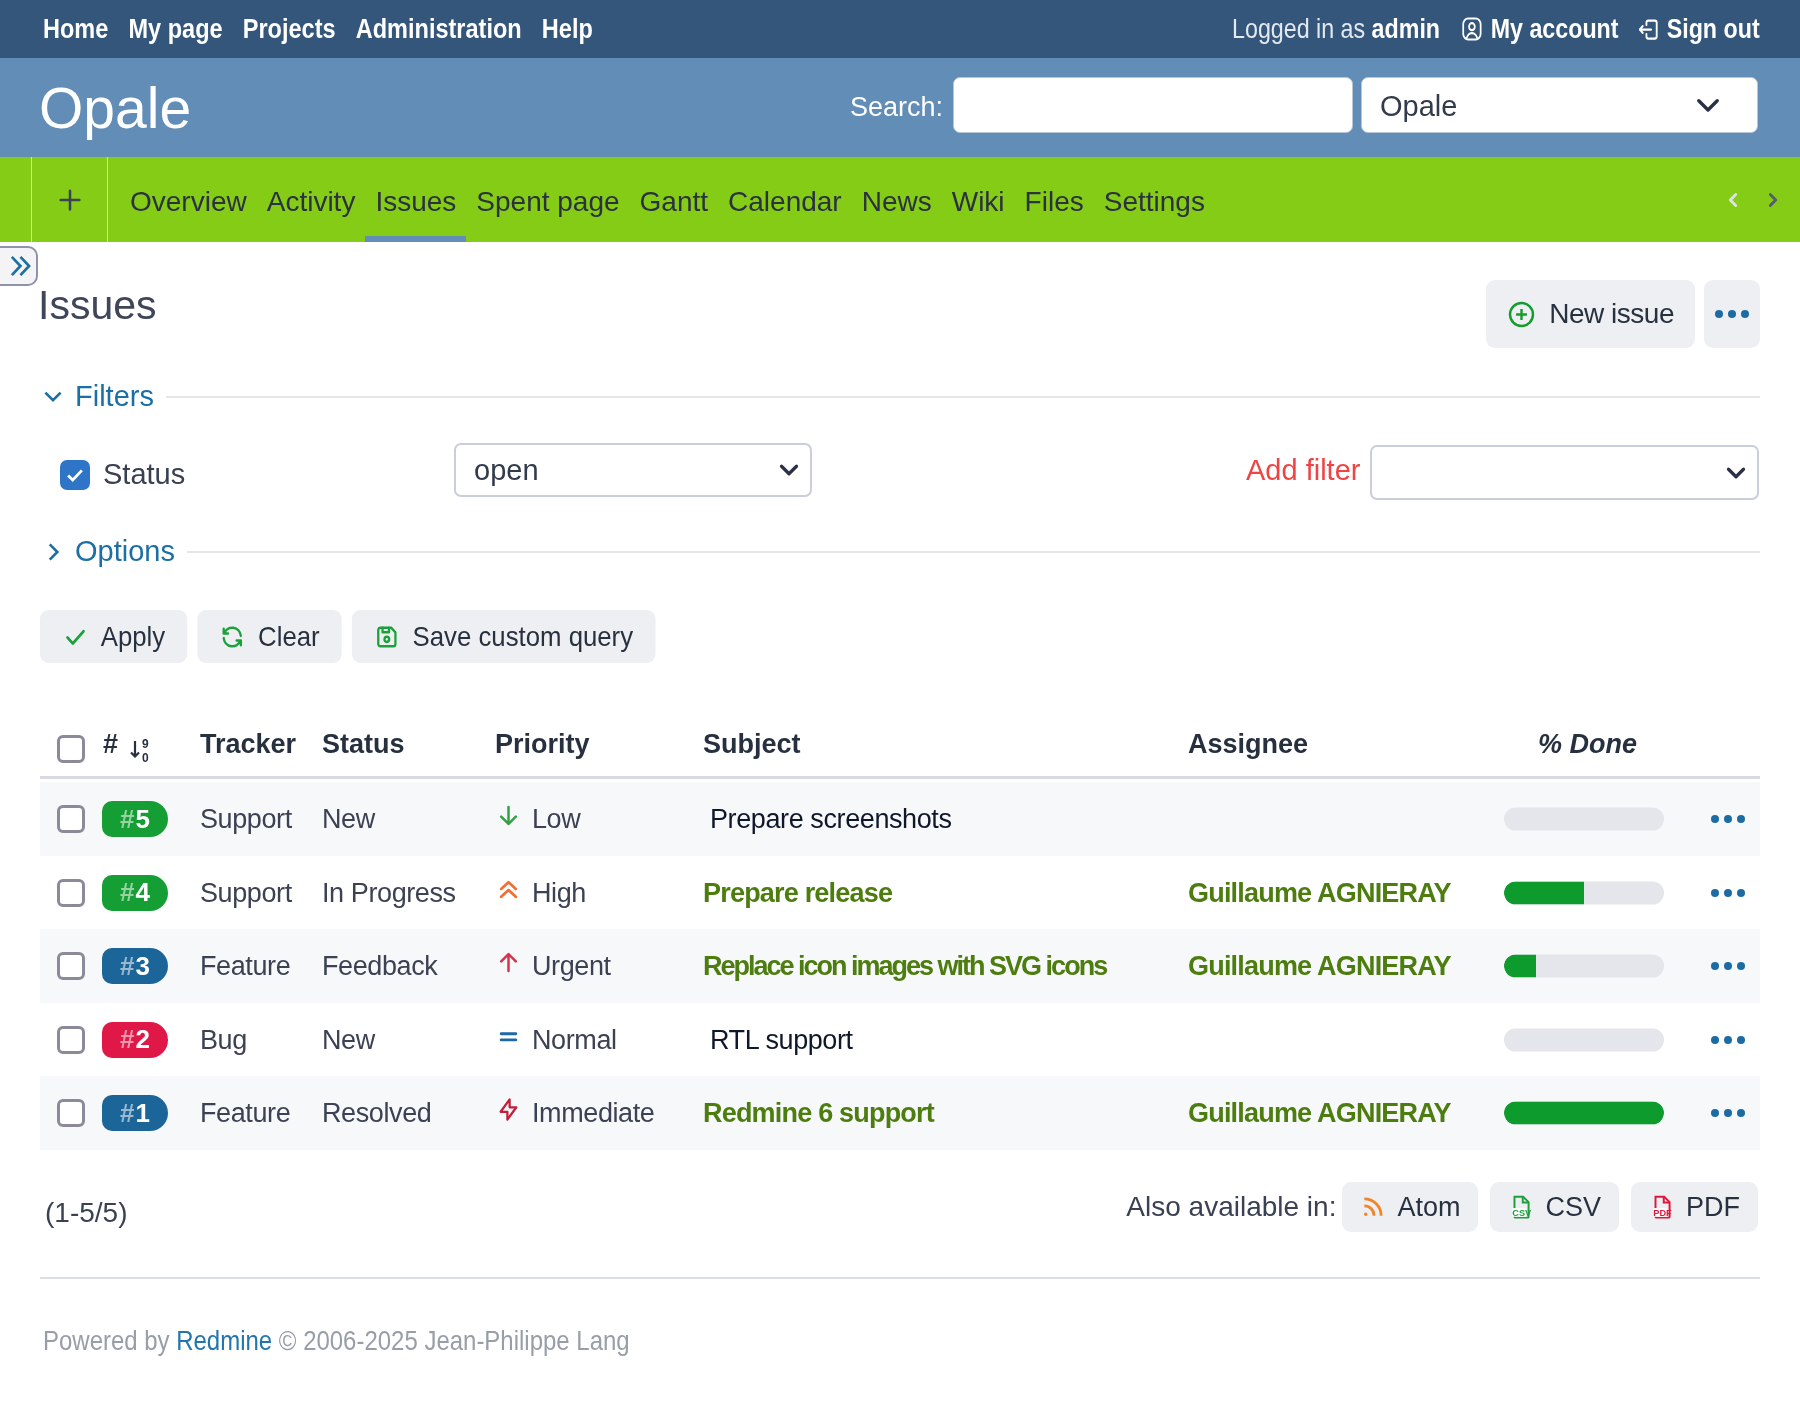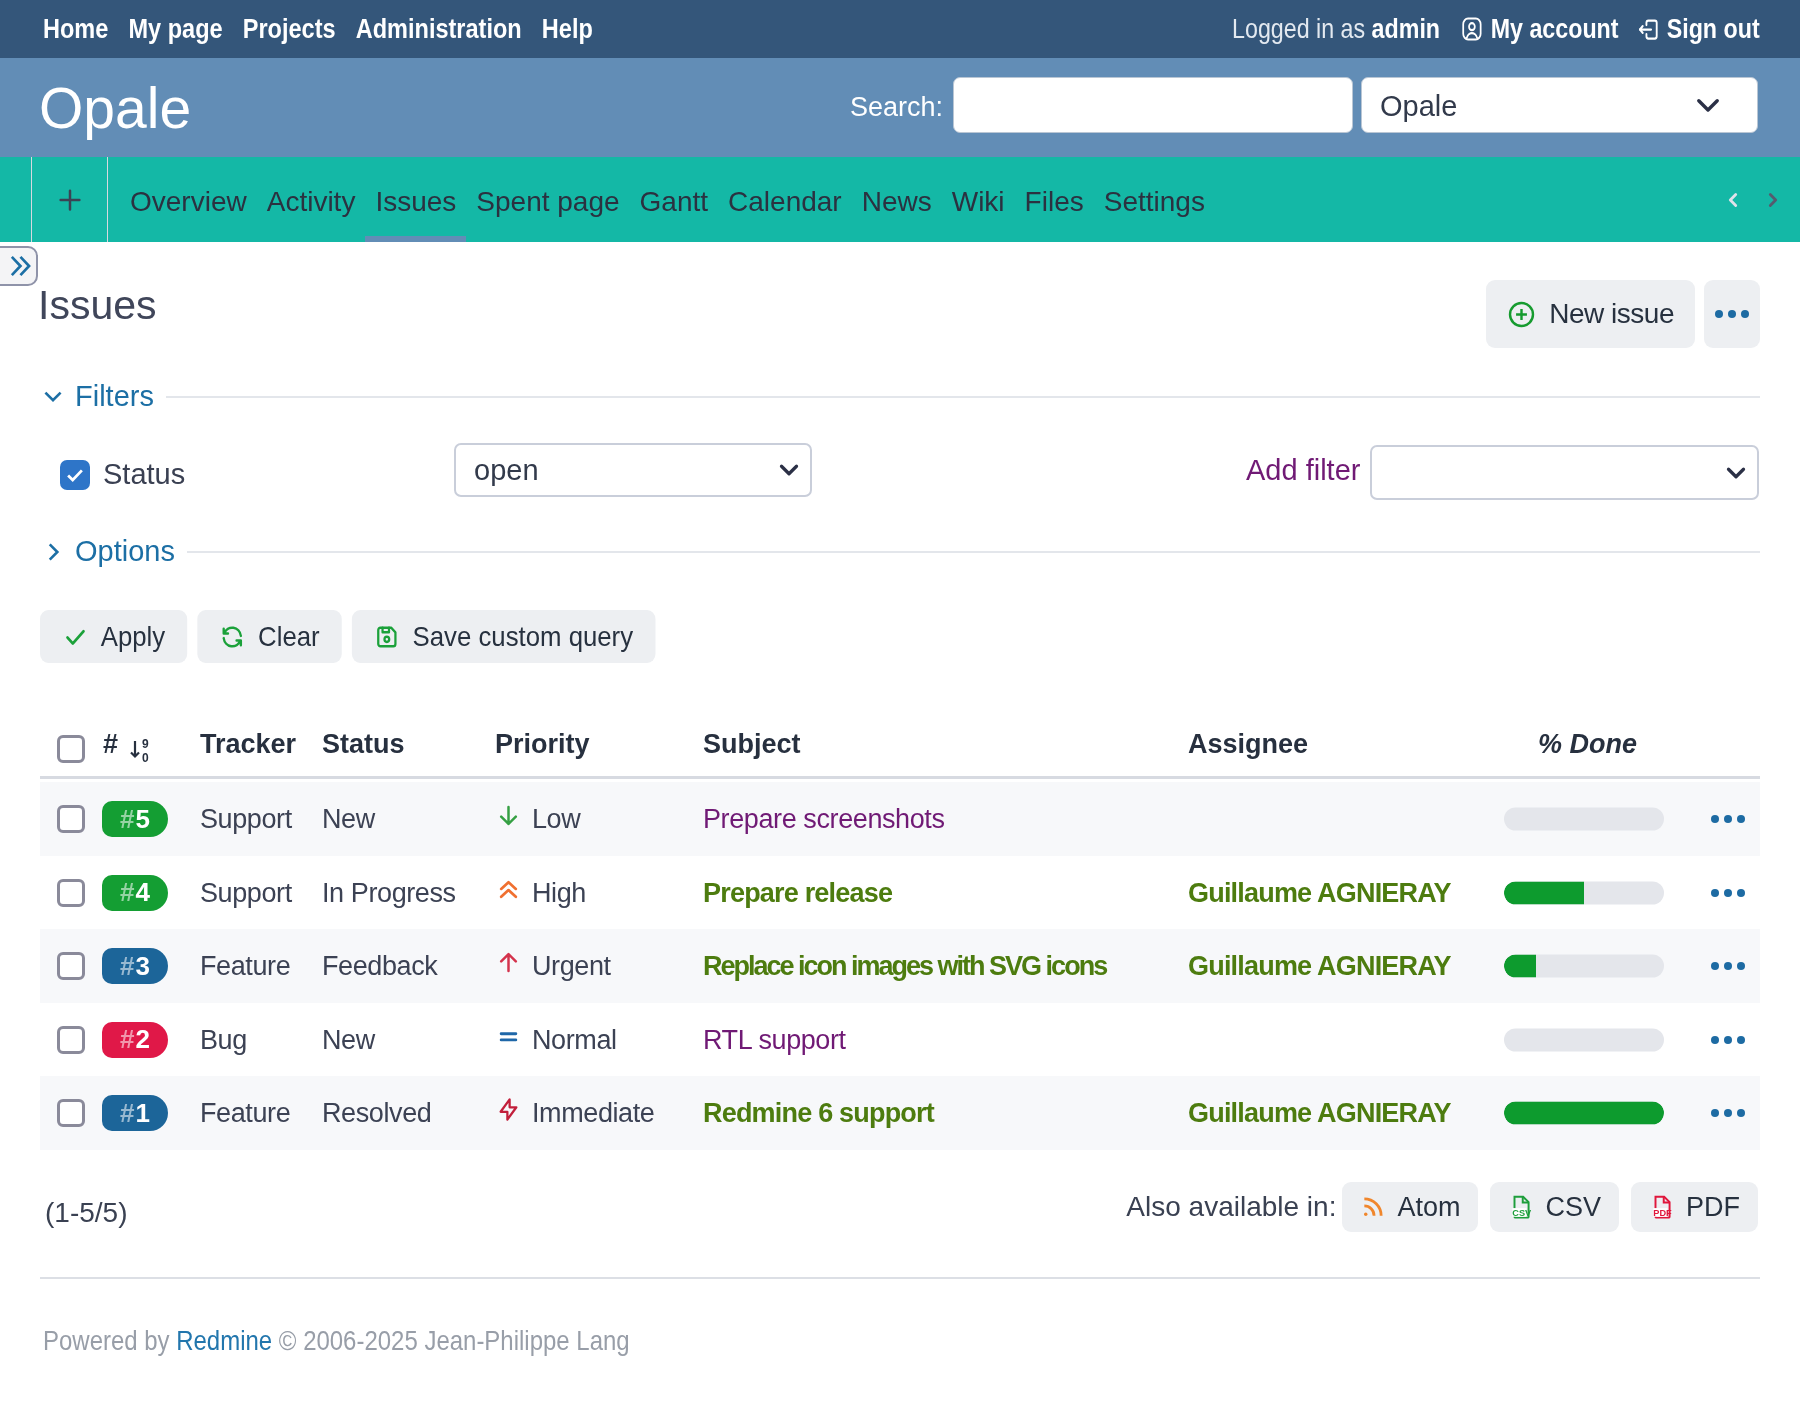--- a/index.html
+++ b/index.html
@@ -20,21 +20,21 @@
 .header { position:absolute; left:0; top:58px; width:1800px; height:99px; background:#628db6; }
 .header h1 { position:absolute; left:39px; top:17px; font-size:57px; font-weight:normal; color:#fff; letter-spacing:0px; }
 .header .search-lbl { position:absolute; left:850px; top:34px; font-size:27px; color:#fff; }
 .header input { position:absolute; left:953px; top:19px; width:400px; height:56px; border:1px solid #b9c6d4; border-radius:7px; background:#fff; }
 .hdr-select { position:absolute; left:1361px; top:19px; width:397px; height:56px; background:#fff; border:1px solid #b9c6d4; border-radius:7px; }
 .hdr-select .val { position:absolute; left:18px; top:12px; font-size:29px; color:#323a4b; }
 .hdr-select svg { position:absolute; right:32px; top:50%; transform:translateY(-50%); }
 .f-select svg { position:absolute; right:6px; top:50%; transform:translateY(-50%); }
 
 
-.tabsbar { position:absolute; left:0; top:157px; width:1800px; height:85px; background:#14b8a6; }
+.tabsbar { position:absolute; left:0; top:157px; width:1800px; height:85px; background:#84cc16; }
 .tabsbar .plus { position:absolute; left:31px; top:0; width:77px; height:85px; border-left:1px solid #d7d9e0; border-right:1px solid #d7d9e0; display:flex; align-items:center; justify-content:center; font-size:36px; color:#3b4254; }
 .tabs { position:absolute; left:120px; top:0; height:85px; display:flex; }
 .tabs a { position:relative; display:flex; align-items:center; padding:5px 10px 0; font-size:28px; color:#2b3140; text-decoration:none; }
 .tabs a.sel { }
 .tabs a.sel::after { content:""; position:absolute; left:0; right:0; bottom:0; height:6px; background:#628db6; }
 .tabnav { position:absolute; top:0; height:85px; width:26px; display:flex; align-items:center; justify-content:center; }
 .tabnav.prev { right:54px; }
 .tabnav.next { right:14px; }
 
 
@@ -55,40 +55,40 @@
 .legendrow .txt { margin-left:9px; }
 #leg-filters { top:138px; width:1720px; }
 #leg-options { top:293px; width:1720px; }
 .f-status { position:absolute; left:20px; top:216px; display:flex; align-items:center; gap:13px; }
 .cbx { width:30px; height:30px; border-radius:7px; background:#2e75c8; display:flex; align-items:center; justify-content:center; }
 .cbx-empty { width:28px; height:28px; border:3px solid #8a8a9a; border-radius:6px; background:#fff; }
 .f-status .lbl { font-size:29px; color:#3a4052; }
 .f-select { position:absolute; background:#fff; border:2px solid #c9ceda; border-radius:7px; }
 #sel-status { left:414px; top:201px; width:358px; height:54px; }
 #sel-status .val { position:absolute; left:18px; top:9px; font-size:29px; color:#323a4b; }
-#lbl-addfilter { position:absolute; left:1206px; top:212px; font-size:29px; color:#701a75; }
+#lbl-addfilter { position:absolute; left:1206px; top:212px; font-size:29px; color:#ef4444; }
 #sel-addfilter { left:1330px; top:203px; width:389px; height:55px; }
 
 
 .actionrow { position:absolute; left:0; top:368px; display:flex; gap:11px; transform:scaleX(0.92); transform-origin:0 50%; }
 .actionrow .btn { height:53px; font-size:28px; gap:14px; padding:0 24px; }
 
 
 .itable { position:absolute; left:0; top:481px; width:1720px; }
 .itable .hrow { position:absolute; left:0; top:0; width:1720px; height:56px; border-bottom:3px solid #d7dae1; font-weight:bold; font-size:27px; color:#27303f; }
 .itable .hrow span { position:absolute; top:6px; }
 .irow { position:absolute; left:0; width:1720px; height:74px; }
 .irow.alt { background:#f7f8fa; }
 .cell { position:absolute; top:50%; transform:translateY(-50%); font-size:27px; color:#3c4254; white-space:nowrap; letter-spacing:-0.4px; }
 .badge { position:absolute; left:62px; top:50%; transform:translateY(-50%); width:66px; height:36px; border-radius:10px 18px 18px 10px; color:#fff; font-size:26px; font-weight:bold; display:flex; align-items:center; justify-content:center; }
 .badge .hash { color:rgba(255,255,255,.55); margin-right:1px; }
 .badge.green { background:#149e33; }
 .badge.blue { background:#1c6599; }
 .badge.red { background:#e01848; }
-a.sub { color:#701a75; text-decoration:none; }
+a.sub { color:#0f172a; text-decoration:none;margin-left:7px; }
 a.subb { color:#4d7c0f; text-decoration:none; font-weight:bold; letter-spacing:-0.8px; }
 .pbar { position:absolute; left:1464px; top:50%; transform:translateY(-50%); width:160px; height:23px; border-radius:12px; background:#e4e6eb; overflow:hidden; }
 .pbar .fill { height:23px; background:#0d9b2e; border-radius:12px 0 0 12px; }
 .pbar .fill.full { border-radius:12px; }
 .dots { position:absolute; left:1671px; top:50%; transform:translateY(-50%); display:flex; gap:5px; }
 .dots i { width:8px; height:8px; border-radius:50%; background:#1d6ba3; }
 
 
 .pagin { position:absolute; left:5px; top:955px; font-size:28px; color:#3a4152; }
 .formats { position:absolute; right:2px; top:940px; display:flex; align-items:center; gap:12px; }

